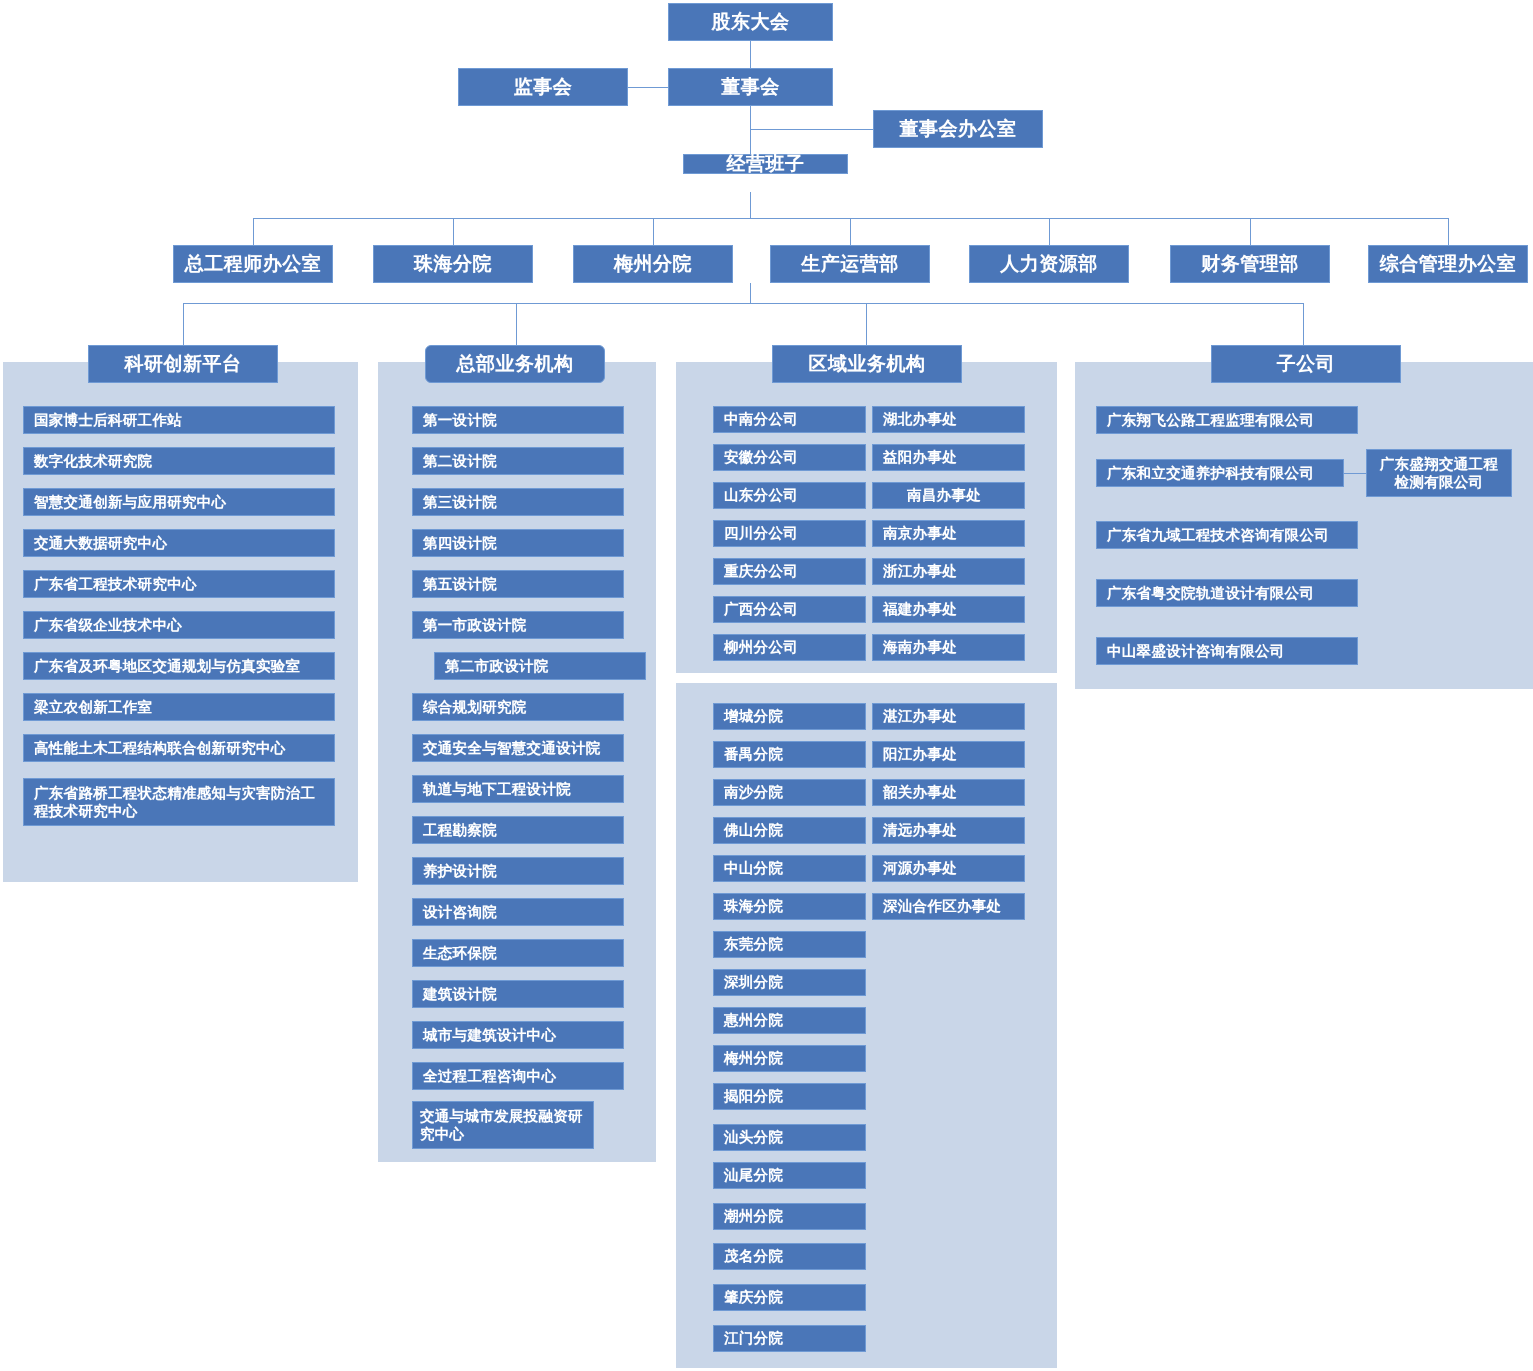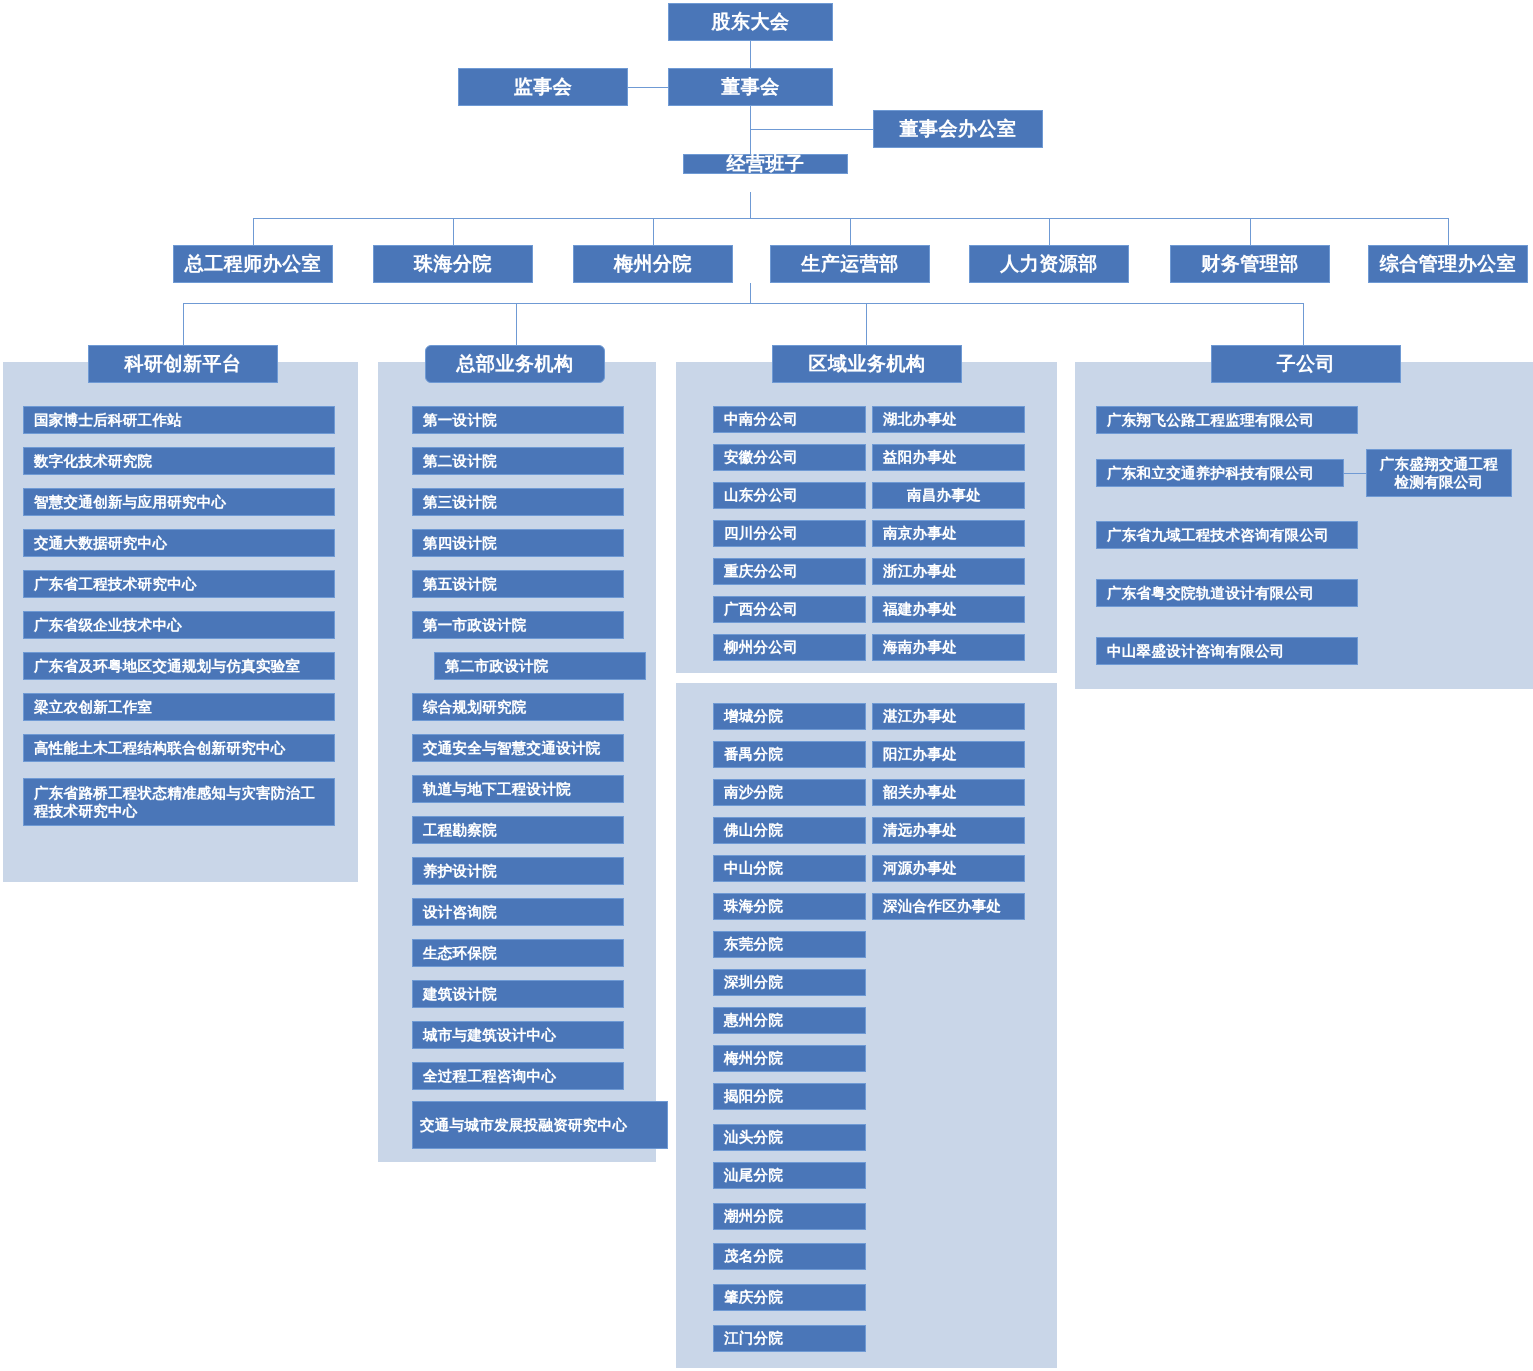--- a/index.html
+++ b/index.html
@@ -142,21 +142,21 @@
   <div class="node leaf" style="left:412px;top:693px;width:212px;height:28px;">综合规划研究院</div>
   <div class="node leaf" style="left:412px;top:734px;width:212px;height:28px;">交通安全与智慧交通设计院</div>
   <div class="node leaf" style="left:412px;top:775px;width:212px;height:28px;">轨道与地下工程设计院</div>
   <div class="node leaf" style="left:412px;top:816px;width:212px;height:28px;">工程勘察院</div>
   <div class="node leaf" style="left:412px;top:857px;width:212px;height:28px;">养护设计院</div>
   <div class="node leaf" style="left:412px;top:898px;width:212px;height:28px;">设计咨询院</div>
   <div class="node leaf" style="left:412px;top:939px;width:212px;height:28px;">生态环保院</div>
   <div class="node leaf" style="left:412px;top:980px;width:212px;height:28px;">建筑设计院</div>
   <div class="node leaf" style="left:412px;top:1021px;width:212px;height:28px;">城市与建筑设计中心</div>
   <div class="node leaf" style="left:412px;top:1062px;width:212px;height:28px;">全过程工程咨询中心</div>
-  <div class="node leaf two-line" style="left:412px;top:1101px;width:256px;height:48px;padding-left:7px;">交通与城市发展投融资研究中心</div>
+  <div class="node leaf two-line" style="left:412px;top:1101px;width:182px;height:48px;padding-left:7px;">交通与城市发展投融资研究中心</div>
 
   <div class="panel" style="left:676px;top:362px;width:381px;height:311px;"></div>
   <div class="panel" style="left:676px;top:683px;width:381px;height:685px;"></div>
   <div class="node panel-head" style="left:772px;top:345px;width:190px;height:38px;">区域业务机构</div>
 
   <div class="node leaf" style="left:713px;top:406px;width:153px;height:27px;">中南分公司</div>
   <div class="node leaf" style="left:713px;top:444px;width:153px;height:27px;">安徽分公司</div>
   <div class="node leaf" style="left:713px;top:482px;width:153px;height:27px;">山东分公司</div>
   <div class="node leaf" style="left:713px;top:520px;width:153px;height:27px;">四川分公司</div>
   <div class="node leaf" style="left:713px;top:558px;width:153px;height:27px;">重庆分公司</div>

